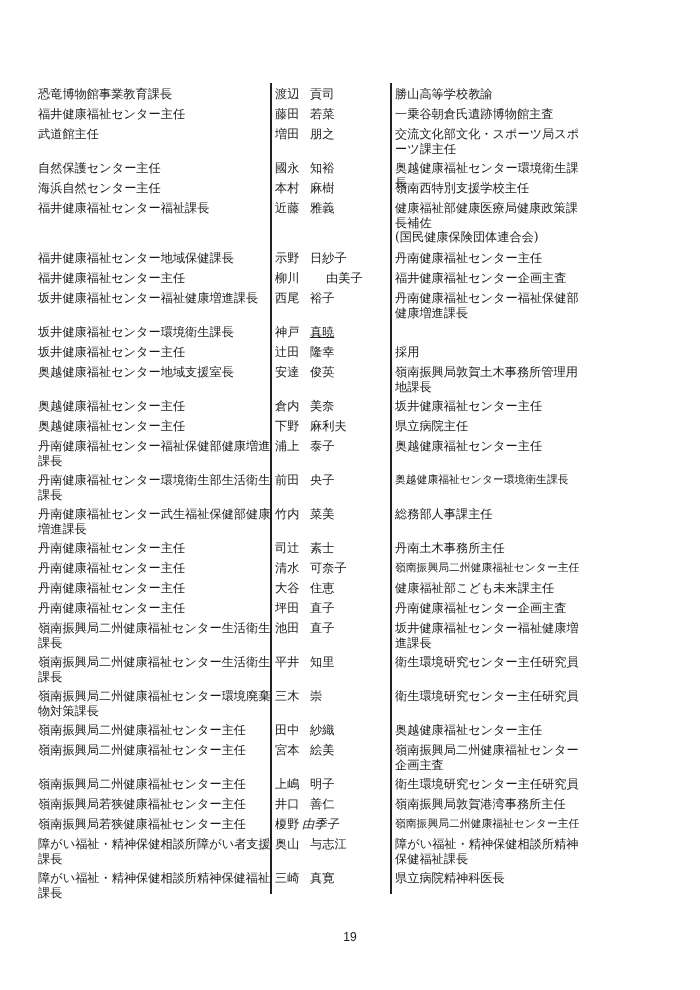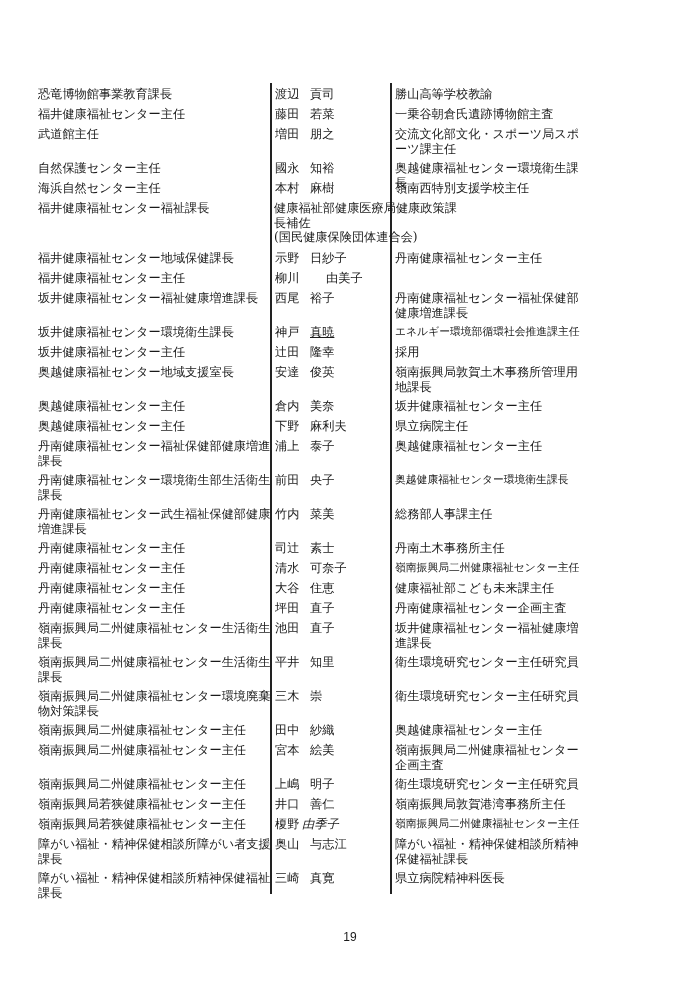--- a/index.html
+++ b/index.html
@@ -45,41 +45,42 @@
       <div class="c2"><span class="g">國永</span><span style="margin-left: 8px;">知裕</span></div>
       <div class="c3" style="white-space: pre-wrap;">奥越健康福祉センター環境衛生課長</div>
     </div>
     <div class="row" style="height: 17px;">
       <div class="c1">海浜自然センター主任</div>
       <div class="c2"><span class="g">本村</span><span style="margin-left: 8px;">麻樹</span></div>
       <div class="c3" style="white-space: pre-wrap;">嶺南西特別支援学校主任</div>
     </div>
     <div class="row" style="height: 47px;">
       <div class="c1">福井健康福祉センター福祉課長</div>
+      <div class="c2"><span class="g">近藤</span><span style="margin-left: 8px;">雅義</span></div>
       <div class="c3" style="white-space: pre-wrap;">健康福祉部健康医療局健康政策課長補佐
 (国民健康保険団体連合会)</div>
     </div>
     <div class="row" style="height: 17px;">
       <div class="c1">福井健康福祉センター地域保健課長</div>
       <div class="c2"><span class="g">示野</span><span style="margin-left: 8px;">日紗子</span></div>
       <div class="c3" style="white-space: pre-wrap;">丹南健康福祉センター主任</div>
     </div>
     <div class="row" style="height: 17px;">
       <div class="c1">福井健康福祉センター主任</div>
       <div class="c2"><span class="g">柳川</span><span style="margin-left: 24px;">由美子</span></div>
+      <div class="c3" style="white-space: pre-wrap;">福井健康福祉センター企画主査</div>
     </div>
     <div class="row" style="height: 31px;">
       <div class="c1">坂井健康福祉センター福祉健康増進課長</div>
       <div class="c2"><span class="g">西尾</span><span style="margin-left: 8px;">裕子</span></div>
       <div class="c3" style="white-space: pre-wrap;">丹南健康福祉センター福祉保健部健康増進課長</div>
     </div>
     <div class="row" style="height: 17px;">
       <div class="c1">坂井健康福祉センター環境衛生課長</div>
       <div class="c2"><span class="g">神戸</span><span style="margin-left: 8px; text-decoration: underline;">真暁</span></div>
-      <div class="c3 small" style="white-space: pre-wrap;">エネルギー環境部循環社会推進課主任</div>
     </div>
     <div class="row" style="height: 17px;">
       <div class="c1">坂井健康福祉センター主任</div>
       <div class="c2"><span class="g">辻田</span><span style="margin-left: 8px;">隆幸</span></div>
       <div class="c3" style="white-space: pre-wrap;">採用</div>
     </div>
     <div class="row" style="height: 31px;">
       <div class="c1">奥越健康福祉センター地域支援室長</div>
       <div class="c2"><span class="g">安達</span><span style="margin-left: 8px;">俊英</span></div>
       <div class="c3" style="white-space: pre-wrap;">嶺南振興局敦賀土木事務所管理用地課長</div>

